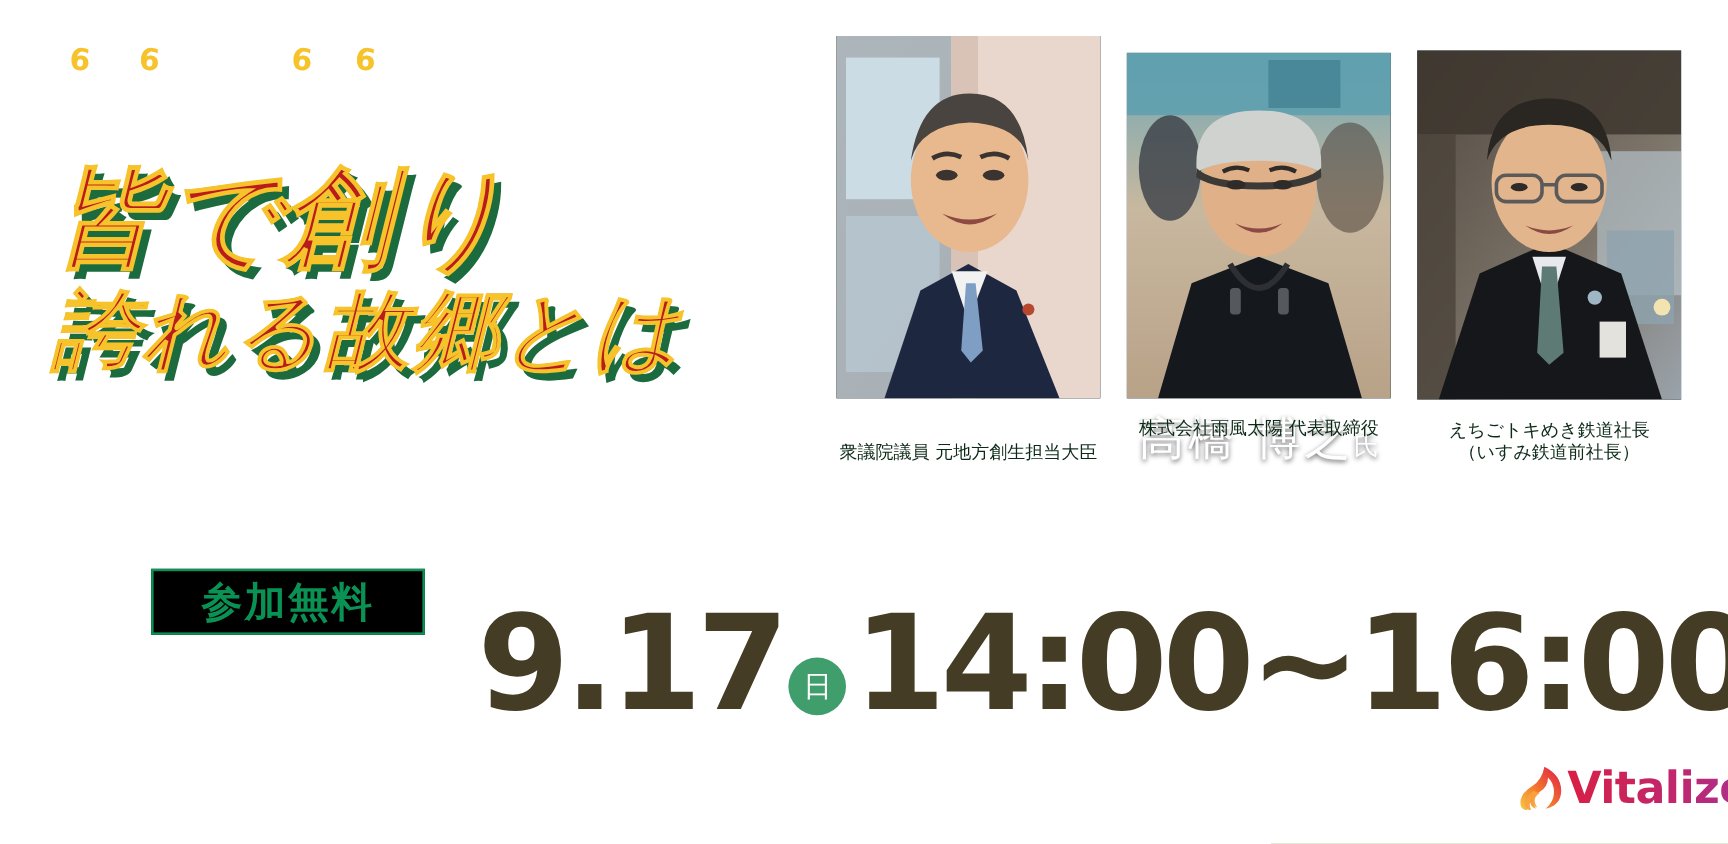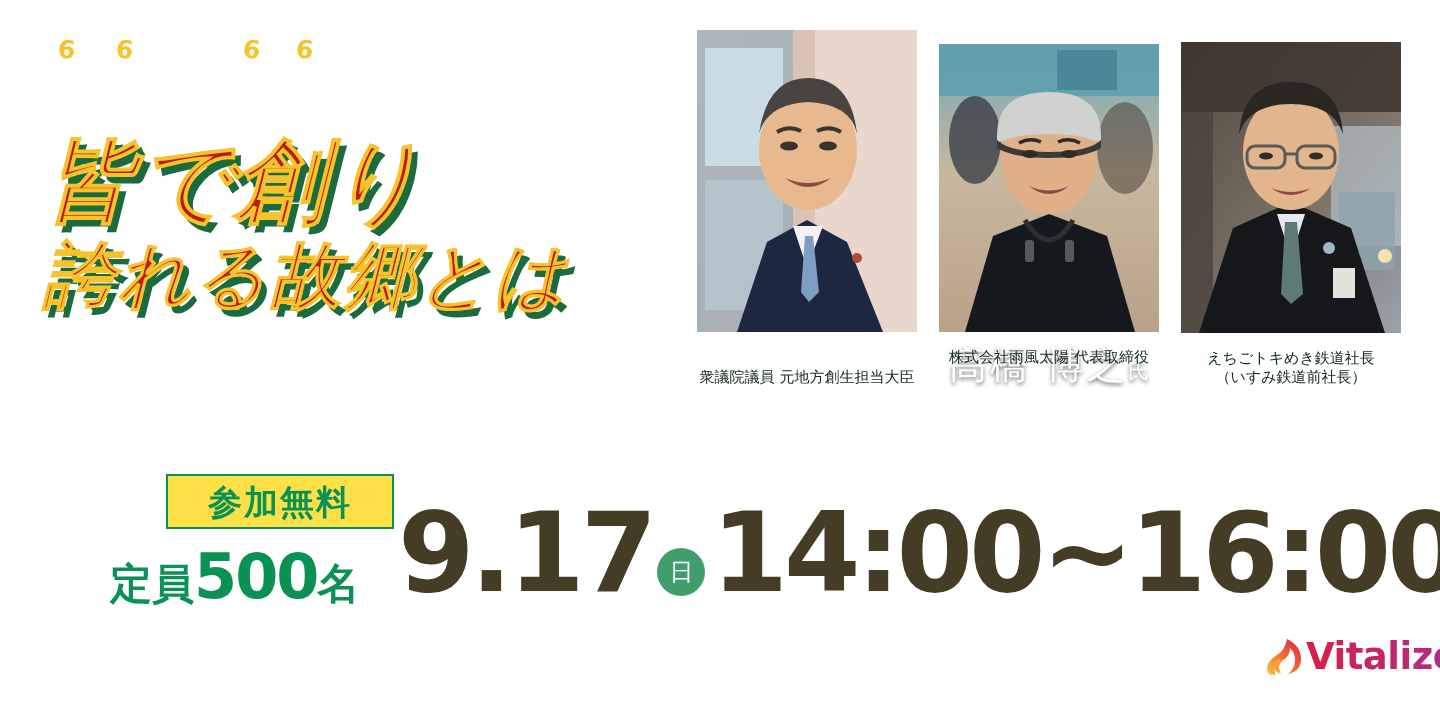--- a/index.html
+++ b/index.html
@@ -111,22 +111,22 @@
     font-family:"DejaVu Sans","Liberation Sans",sans-serif;
     font-size:15px;line-height:1.25;white-space:pre-line;font-weight:400;
   }
   .spk.s1 .role{top:338px;}
   .spk.s2 .role{top:318px;}
   .spk.s3 .role{top:319px;}
 
   
   .free-box{
     position:absolute;left:126px;top:474px;width:224px;height:51px;
-    background:#fde047;border:2px solid #0a9255;
-    display:flex;align-items:center;justify-content:center;margin-left:40px;
+    background:#000000;border:2px solid #0a9255;
+    display:flex;align-items:center;justify-content:center;
   }
   .free-box span{
     font-family:"DejaVu Sans","Liberation Sans",sans-serif;
     font-size:34px;font-weight:700;color:#0a9255;letter-spacing:2px;line-height:1;
   }
   .cap{
     position:absolute;left:110px;top:546px;
     font-family:"DejaVu Sans","Liberation Sans",sans-serif;
     color:#0a9255;font-weight:700;letter-spacing:0;white-space:nowrap;line-height:1;
   }
@@ -298,23 +298,20 @@
       <div class="role">えちごトキめき鉄道社長
 （いすみ鉄道前社長）</div>
     </div>
 
   </div>
 
   <div class="free-box">
     <span>参加無料</span>
   </div>
 
-  <div class="cap">
-    <span class="kan">定員</span><span class="num">500</span><span class="kan">名</span>
-  </div>
 
   <div class="datetime">
     <span class="big">9.17</span>
     <span class="daybadge">日</span>
     <span class="big">14:00~16:00</span>
   </div>
 
   <div class="logo">
     <svg width="40" height="40" viewBox="0 0 40 40">
       <defs>

